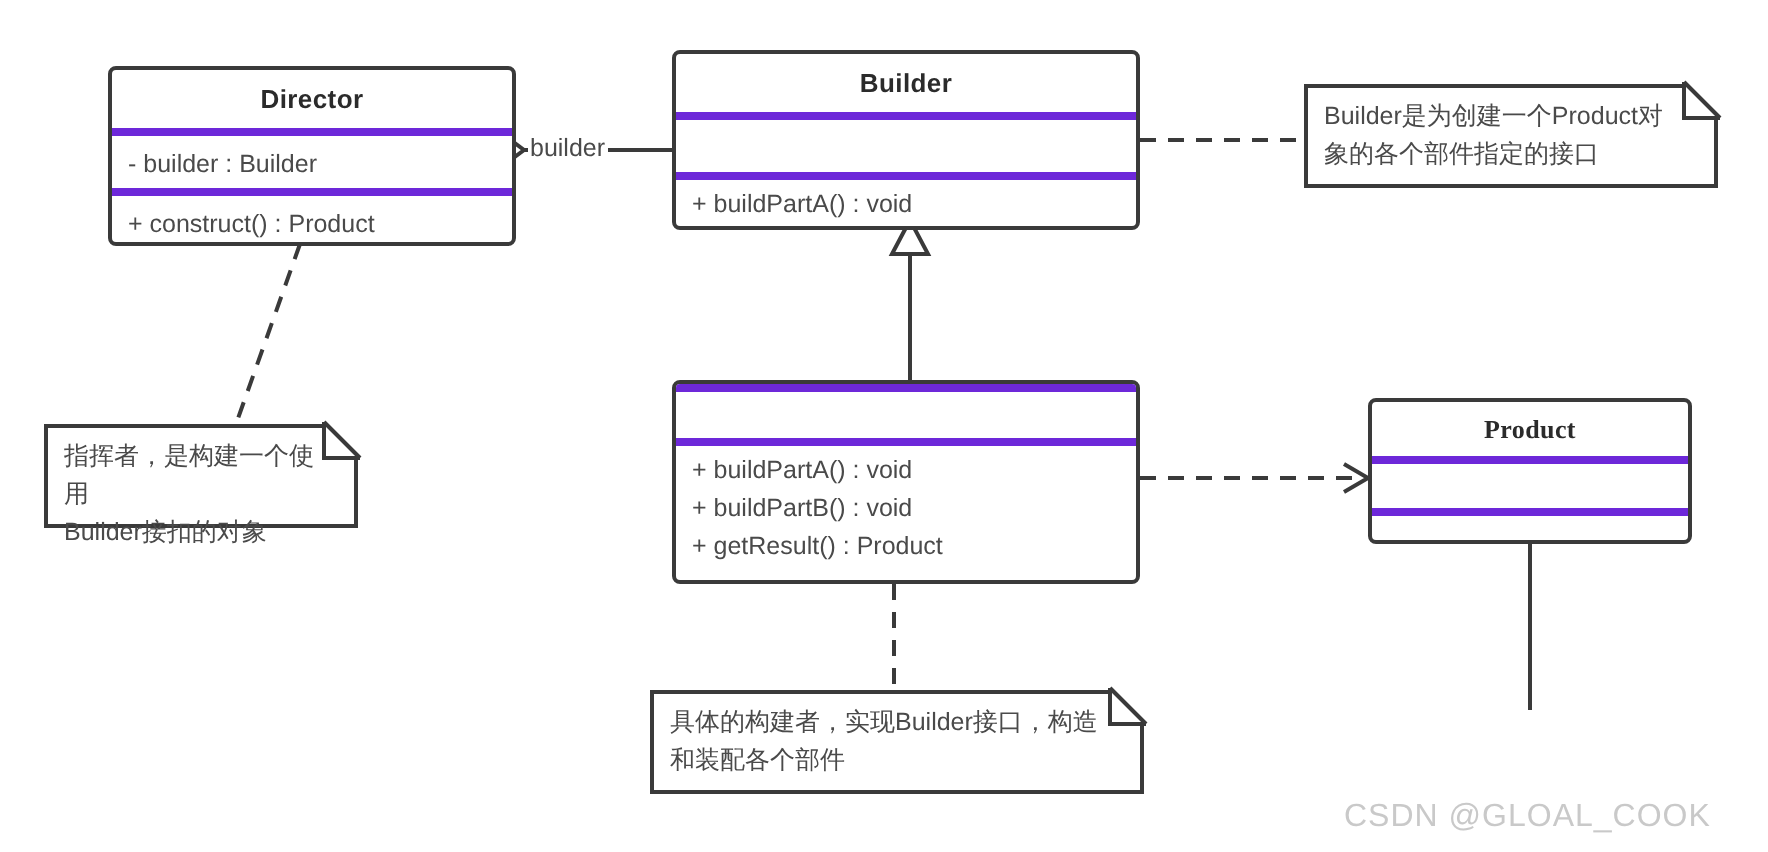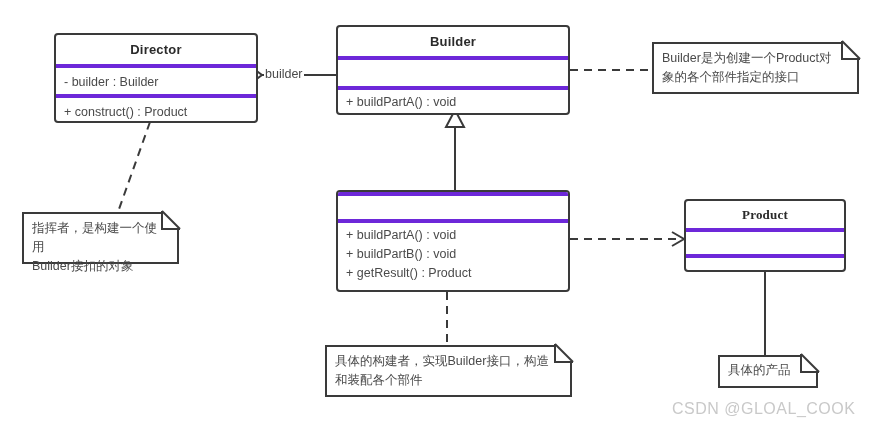--- a/index.html
+++ b/index.html
@@ -210,27 +210,16 @@
     <svg class="note-fold-line" viewBox="0 0 20 20">
       <polyline points="1,1 1,19 19,19" fill="none" stroke="#3a3a3a" stroke-width="2"></polyline>
       <line x1="1" y1="1" x2="19" y2="19" stroke="#3a3a3a" stroke-width="2"></line>
     </svg>
     <div class="note-text">
       <div>具体的构建者，实现Builder接口，构造</div>
       <div>和装配各个部件</div>
     </div>
   </div>
 
-  <div class="note" style="left:718px; top:355px; width:100px; height:33px;">
-    <div class="note-shape"></div>
-    <div class="note-fold-cut"></div>
-    <svg class="note-fold-line" viewBox="0 0 20 20">
-      <polyline points="1,1 1,19 19,19" fill="none" stroke="#3a3a3a" stroke-width="2"></polyline>
-      <line x1="1" y1="1" x2="19" y2="19" stroke="#3a3a3a" stroke-width="2"></line>
-    </svg>
-    <div class="note-text" style="padding:6px 10px;">
-      <div>具体的产品</div>
-    </div>
-  </div>
 
   <div class="watermark" style="left:672px; top:400px;">CSDN @GLOAL_COOK</div>
 
 </div>
 
 </body></html>

